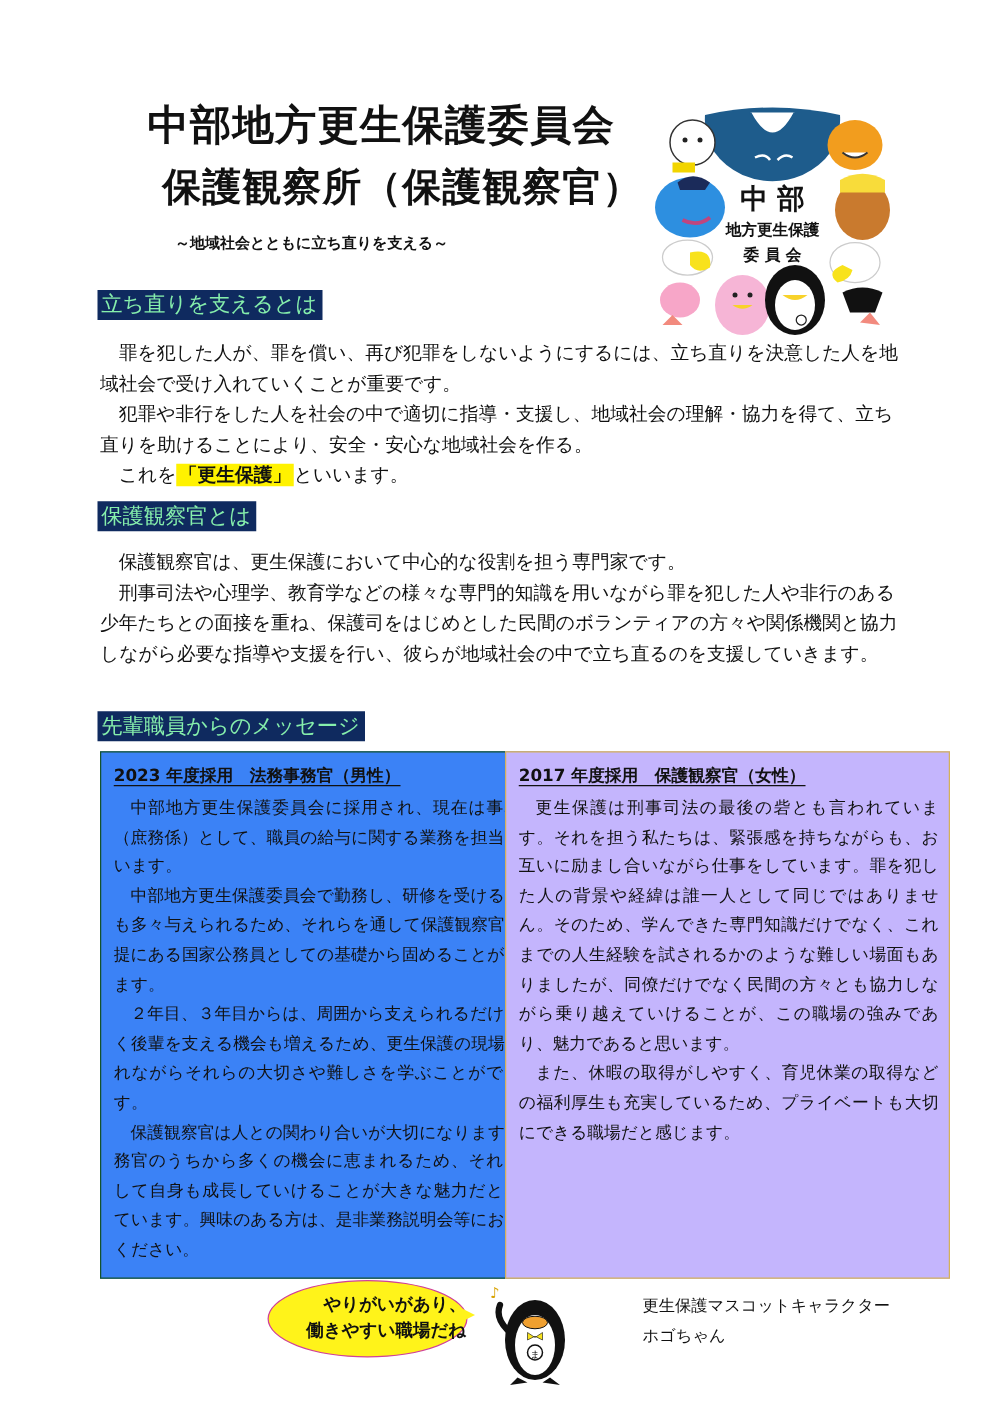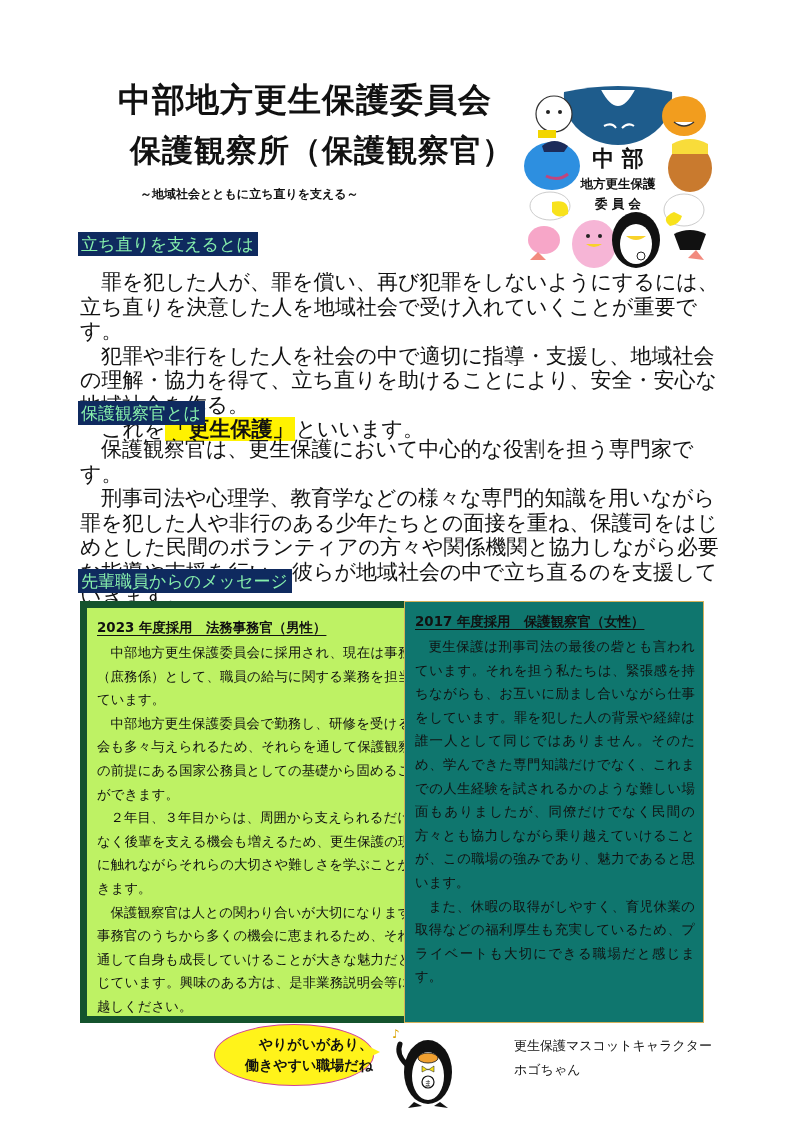--- a/index.html
+++ b/index.html
@@ -25,33 +25,33 @@
   .logo {
     position: absolute; left: 524px; top: 84px; width: 188px; height: 186px;
   }
   .sec-head {
     position: absolute; left: 78px;
     background: #0f2a5f; color: #86efac;
     font-size: 17px; line-height: 24px; padding: 0 4px 0 3px; white-space: nowrap;
   }
   .para {
     position: absolute; left: 80px; width: 640px;
-    font-size: 21px; line-height: 24.5px;
+    font-size: 15px; line-height: 24.5px;
   }
   .para p { margin: 0; text-indent: 1em; }
   .hl {
     background: #fff200; font-weight: bold; padding: 0 2px;
   }
   .card {
     position: absolute; top: 601px; height: 422px;
     box-sizing: border-box; padding: 8px 8px 6px 10px;
     font-size: 13.4px; line-height: 23.6px;
   }
-  .card.left { left: 80px; width: 360px; background: #bef264; border: 7px solid #14532d; }
-  .card.right { left: 404px; width: 300px; background: #0f766e; border: 1.5px solid #d4b15a; }
+  .card.left { left: 80px; width: 360px; background: #3b82f6; border: 1px solid #14532d; }
+  .card.right { left: 404px; width: 356px; background: #c4b5fd; border: 1.5px solid #d4b15a; }
   .card-head {
     font-weight: bold; font-size: 13.4px; line-height: 22px;
     text-decoration: underline; text-underline-offset: 3px; white-space: nowrap;
     display: inline-block; margin-bottom: 2px;
   }
   .card p { margin: 0; text-indent: 1em; text-align: justify; }
   .bubble {
     position: absolute; left: 214px; top: 1024px; width: 160px; height: 62px;
     background: #fff31a; border: 1.5px solid #d0409a; border-radius: 50%;
     text-align: right; font-weight: bold; font-size: 14px; line-height: 21px;

